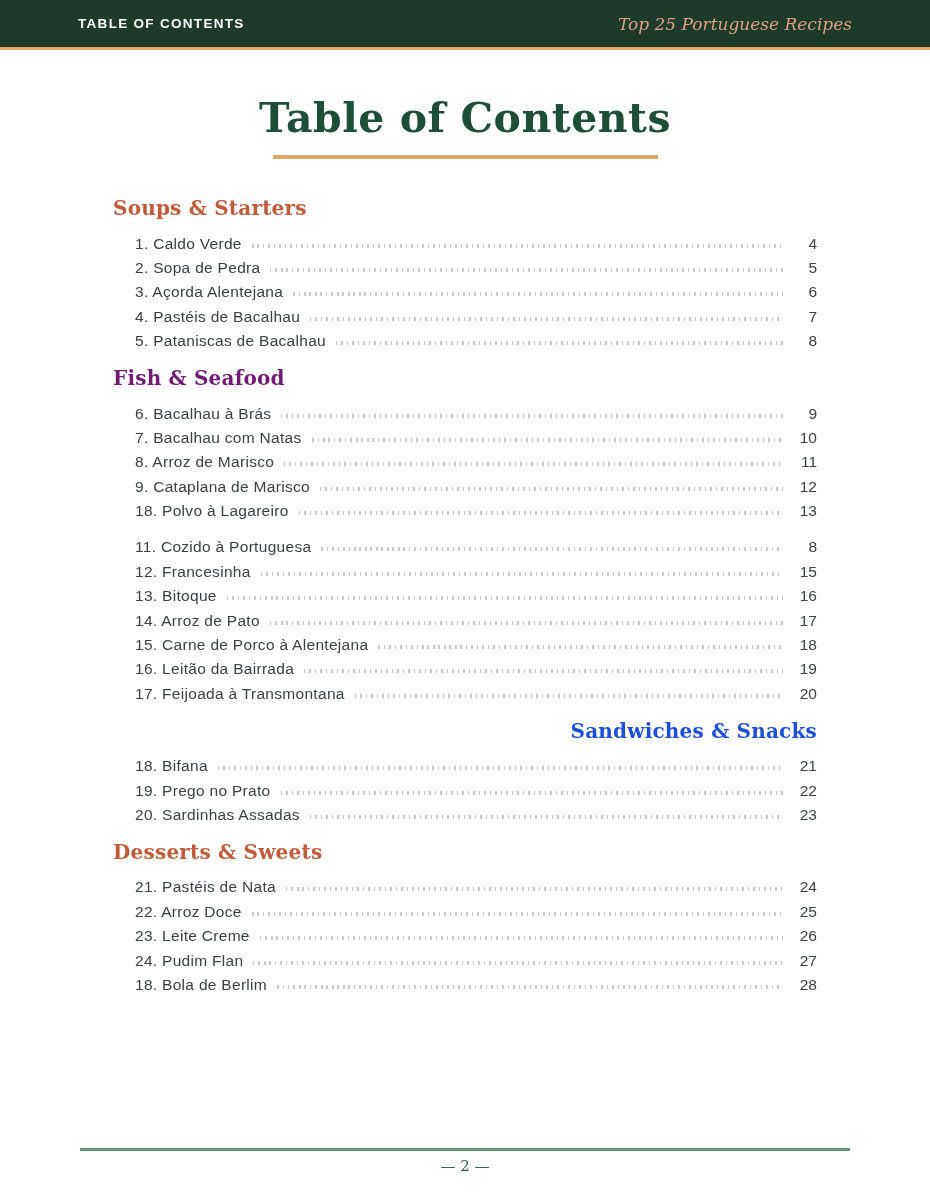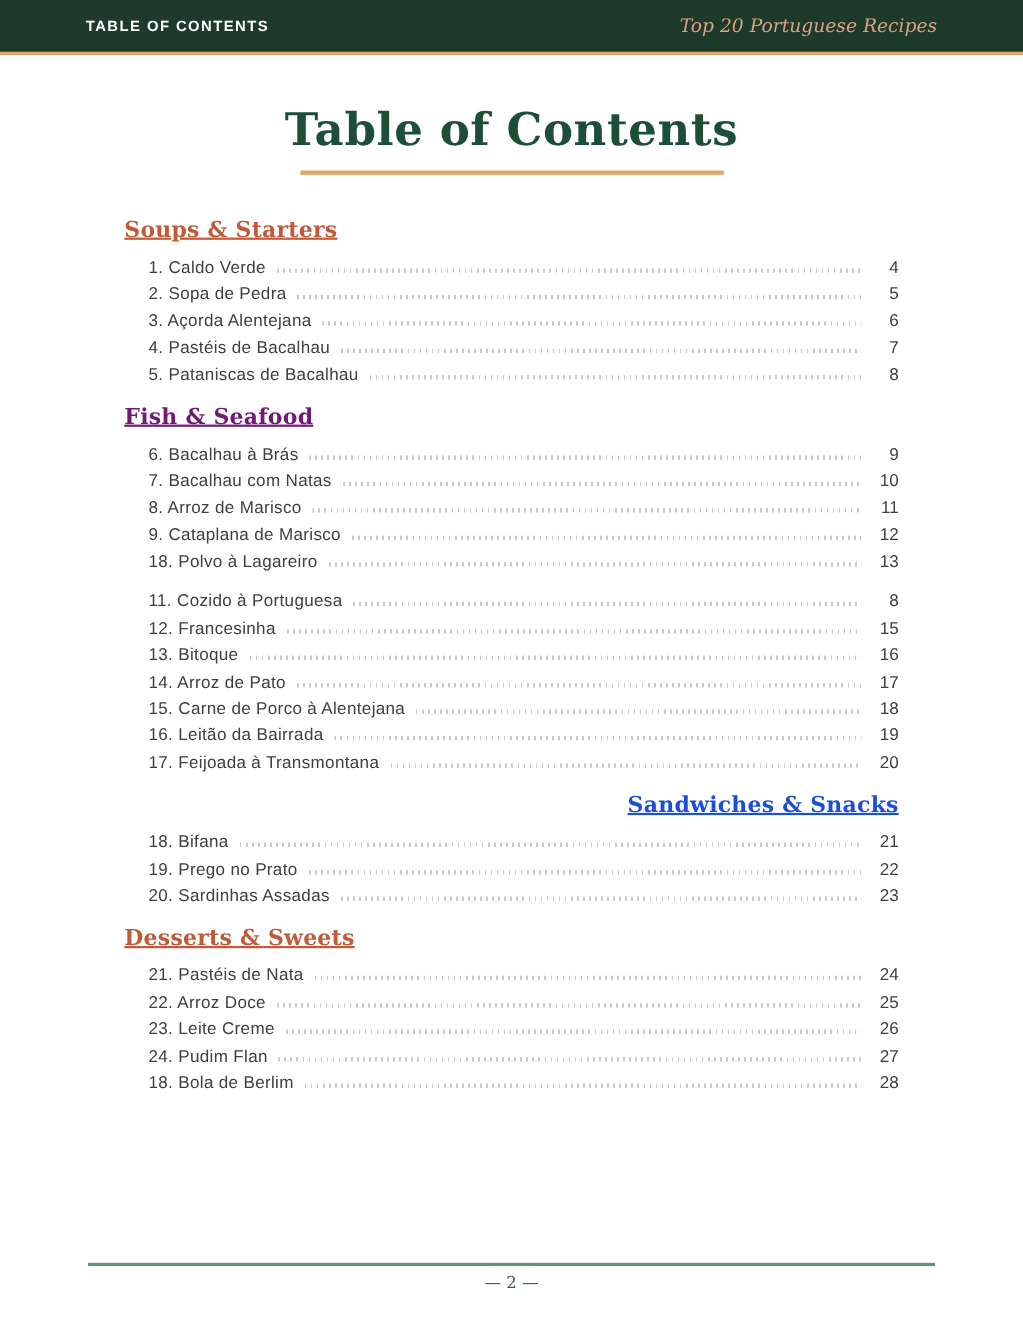--- a/index.html
+++ b/index.html
@@ -46,21 +46,21 @@
   }
   
   .toc{
     margin:36px 113px 0;
   }
   .toc-section{margin-top:12px;}
   .toc-section:first-child{margin-top:0;}
   .section-heading{
     margin:0 0 10px;
     font-family:"DejaVu Serif", serif;font-weight:bold;
-    font-size:20px;line-height:26px;letter-spacing:0.2px;text-decoration:underline;
+    font-size:20px;line-height:26px;letter-spacing:0.2px;
   }
   .entries{display:block;}
   .toc-row{
     display:flex;align-items:center;height:24.4px;
     margin-left:22px;cursor:pointer;
   }
   .entry-label{
     color:var(--body-text);font-size:15.5px;letter-spacing:0.3px;
     white-space:nowrap;
   }
@@ -82,21 +82,21 @@
   .footer-page{
     margin:6px 0 0;color:var(--footer-text);
     font-family:"DejaVu Serif", serif;font-size:15px;
   }
 </style>
 </head>
 <body>
 
 <header class="topbar">
   <span class="topbar-left">TABLE OF CONTENTS</span>
-  <span class="topbar-right">Top 20 Portuguese Recipes</span>
+  <span class="topbar-right">Top 25 Portuguese Recipes</span>
 </header>
 
 <h1 class="page-title">Table of Contents</h1>
 <div class="title-rule"></div>
 
 <main class="toc">
   <section class="toc-section">
     <h2 class="section-heading" style="color: rgb(192, 90, 56);">Soups &amp; Starters</h2>
     <div class="entries">
   <div class="toc-row">

